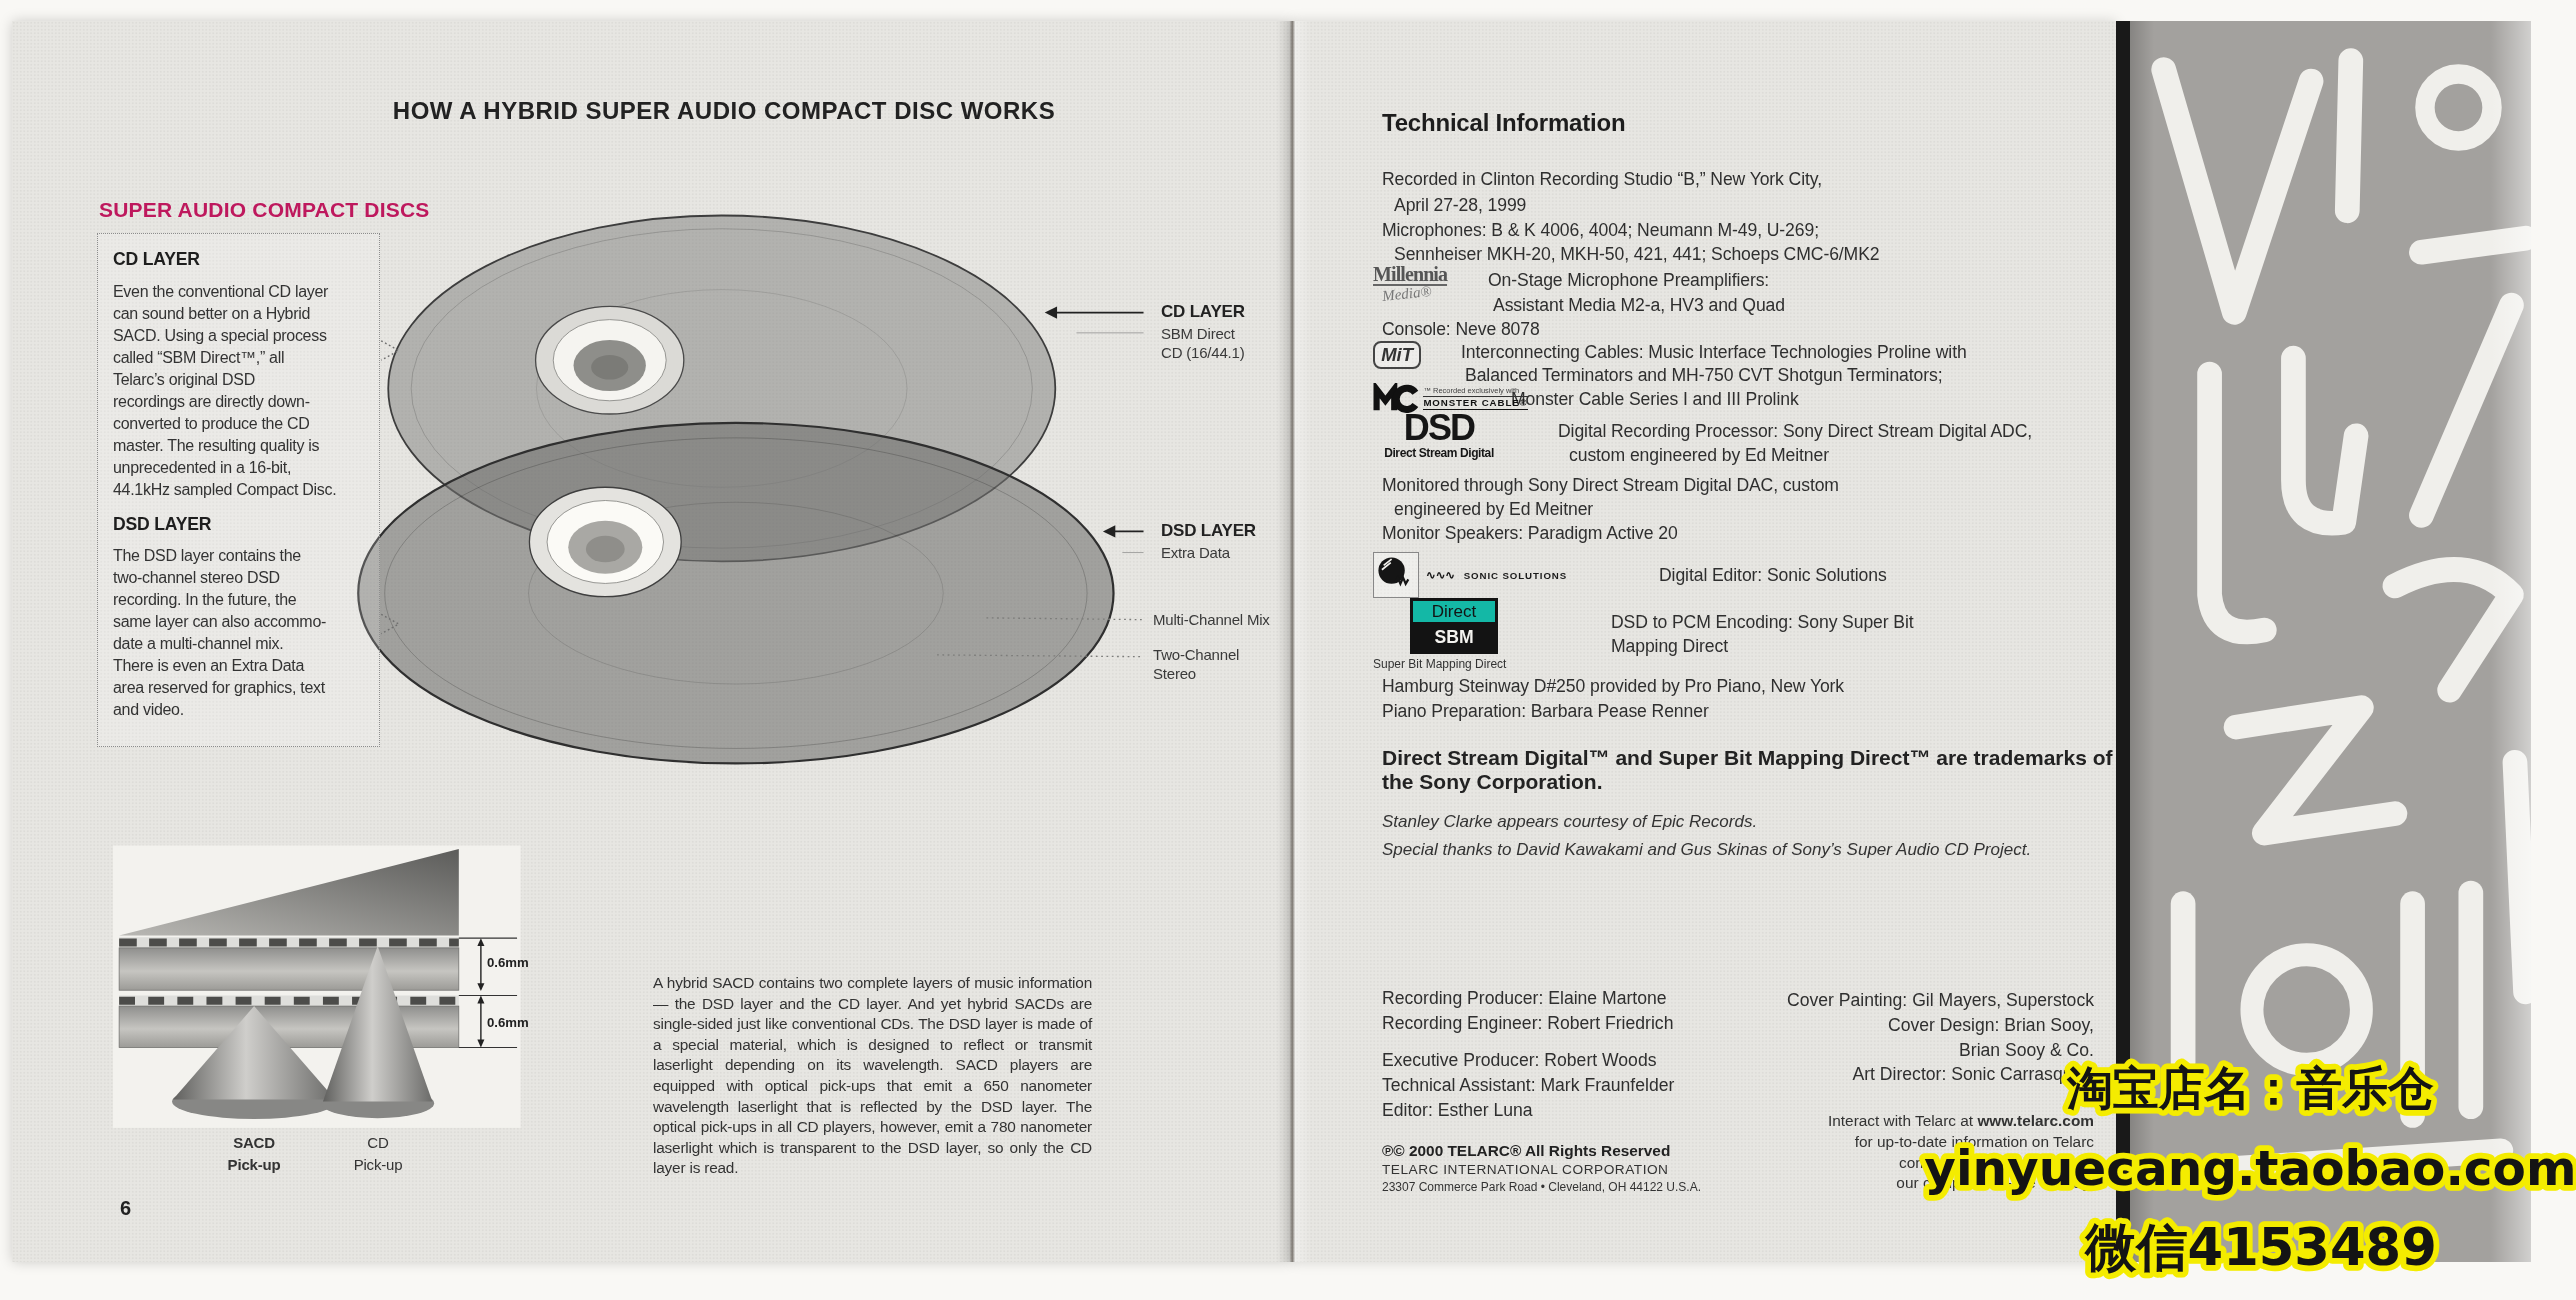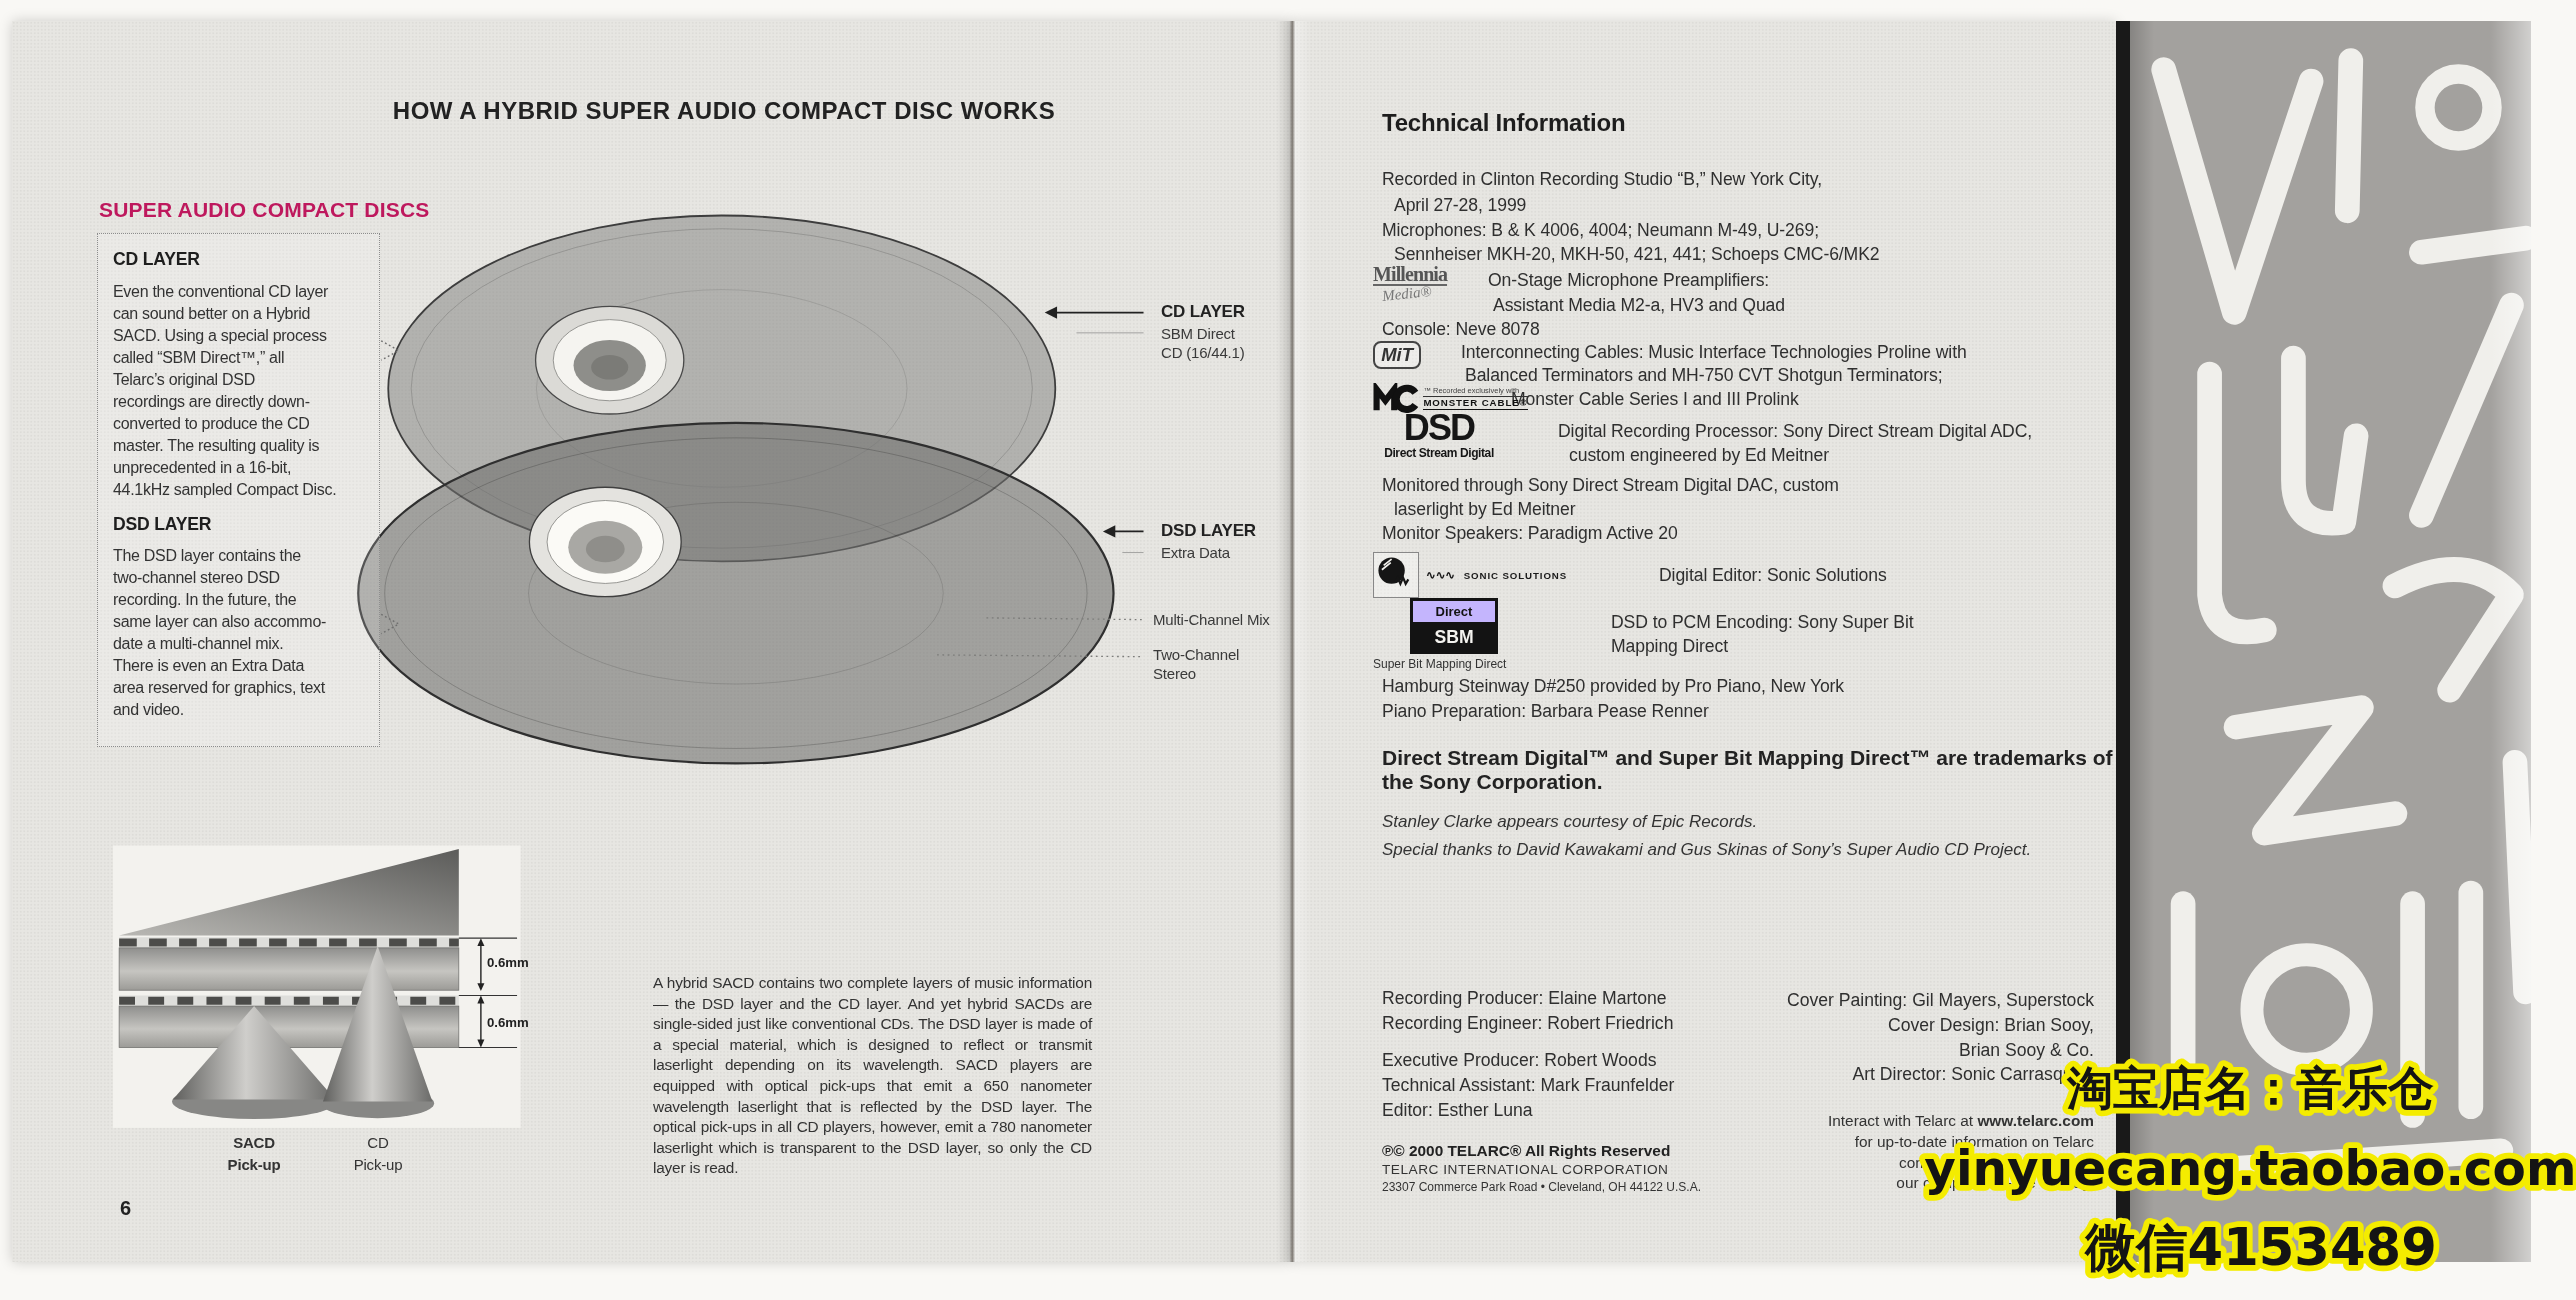--- a/index.html
+++ b/index.html
@@ -62,22 +62,22 @@
   .monster .m-name{font-size:9.7px;font-weight:bold;letter-spacing:0.9px;color:#111;
                    border-bottom:1.8px solid #111;padding:0.9px 0;}
   .dsdlogo{position:absolute;left:1373px;top:409px;z-index:4;width:132px;text-align:center;}
   .dsdlogo .big{font-size:36px;font-weight:900;letter-spacing:-1.8px;color:#161616;line-height:37px;}
   .dsdlogo .cap{font-size:12px;font-weight:bold;color:#161616;letter-spacing:-0.4px;}
   .sonic{position:absolute;left:1373px;top:552px;z-index:4;display:flex;align-items:center;gap:7px;}
   .sonic .sq{width:44px;height:44px;border:0.9px solid #888;background:rgba(255,255,255,.35);position:relative;}
   .sonic .stxt{font-size:9.7px;font-weight:bold;letter-spacing:0.9px;color:#1a1a1a;}
   .sonic .squig{font-size:11.5px;font-weight:bold;color:#1a1a1a;margin-right:1.8px;}
   .sbm{position:absolute;left:1410px;top:598px;z-index:4;width:88px;text-align:center;}
-  .sbm .top{border:3.1px solid #131313;background:#c4b5fd;color:#131313;font-weight:700;
-            font-size:13px;line-height:21px;}
+  .sbm .top{border:3.1px solid #131313;background:#14b8a6;color:#131313;font-weight:400;
+            font-size:17px;line-height:21px;}
   .sbm .bot{background:#131313;color:#f4f3ef;font-weight:900;font-size:17.6px;line-height:25.6px;
             border:3.1px solid #131313;border-top:none;}
   .sbm-cap{position:absolute;left:1373px;top:657px;z-index:4;font-size:12px;color:#333;}
   
   .wm-svg{position:absolute;left:1871px;top:1044px;z-index:9;}
   .wm{font-family:"DejaVu Sans",sans-serif;font-weight:bold;
       paint-order:stroke;stroke-linejoin:round;}
 </style>
 </head>
 <body>
@@ -252,21 +252,21 @@
   <div class="txt rp" style="left:1394px;top:244px;">Sennheiser MKH-20, MKH-50, 421, 441; Schoeps CMC-6/MK2</div>
   <div class="txt rp" style="left:1488px;top:270px;">On-Stage Microphone Preamplifiers:</div>
   <div class="txt rp" style="left:1493px;top:295px;">Assistant Media M2-a, HV3 and Quad</div>
   <div class="txt rp" style="left:1382px;top:319px;">Console: Neve 8078</div>
   <div class="txt rp" style="left:1461px;top:342px;">Interconnecting Cables: Music Interface Technologies Proline with</div>
   <div class="txt rp" style="left:1465px;top:365px;">Balanced Terminators and MH-750 CVT Shotgun Terminators;</div>
   <div class="txt rp" style="left:1511px;top:389px;">Monster Cable Series I and III Prolink</div>
   <div class="txt rp" style="left:1558px;top:421px;">Digital Recording Processor: Sony Direct Stream Digital ADC,</div>
   <div class="txt rp" style="left:1569px;top:445px;">custom engineered by Ed Meitner</div>
   <div class="txt rp" style="left:1382px;top:475px;">Monitored through Sony Direct Stream Digital DAC, custom</div>
-  <div class="txt rp" style="left:1394px;top:499px;">laserlight by Ed Meitner</div>
+  <div class="txt rp" style="left:1394px;top:499px;">engineered by Ed Meitner</div>
   <div class="txt rp" style="left:1382px;top:523px;">Monitor Speakers: Paradigm Active 20</div>
   <div class="txt rp" style="left:1659px;top:565px;">Digital Editor: Sonic Solutions</div>
   <div class="txt rp" style="left:1611px;top:612px;">DSD to PCM Encoding: Sony Super Bit</div>
   <div class="txt rp" style="left:1611px;top:636px;">Mapping Direct</div>
   <div class="txt rp" style="left:1382px;top:676px;">Hamburg Steinway D#250 provided by Pro Piano, New York</div>
   <div class="txt rp" style="left:1382px;top:701px;">Piano Preparation: Barbara Pease Renner</div>
 
   <div class="millennia">
     <span class="m1">Millennia</span>
     <span class="m2">Media®</span>

